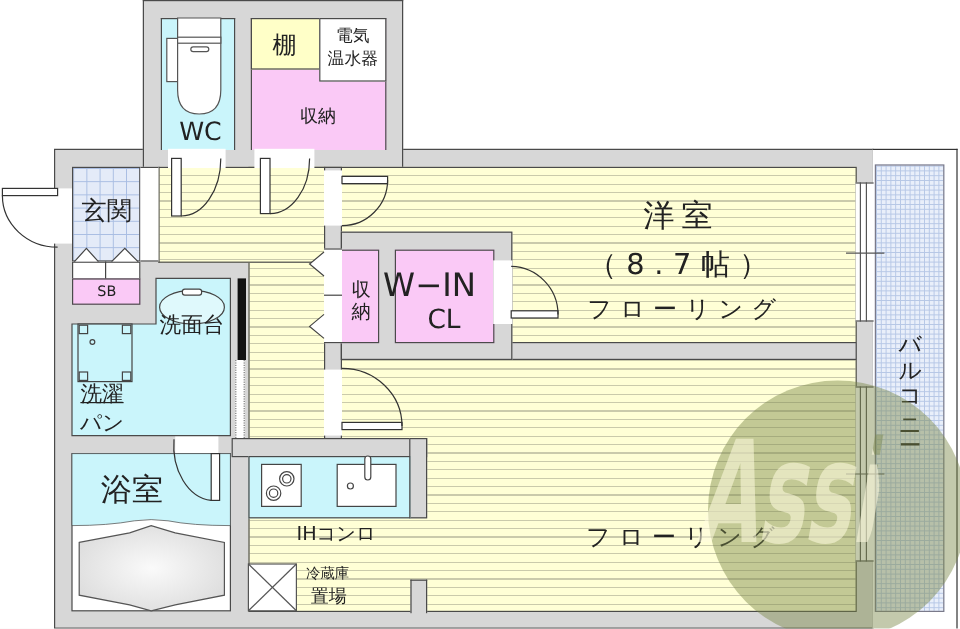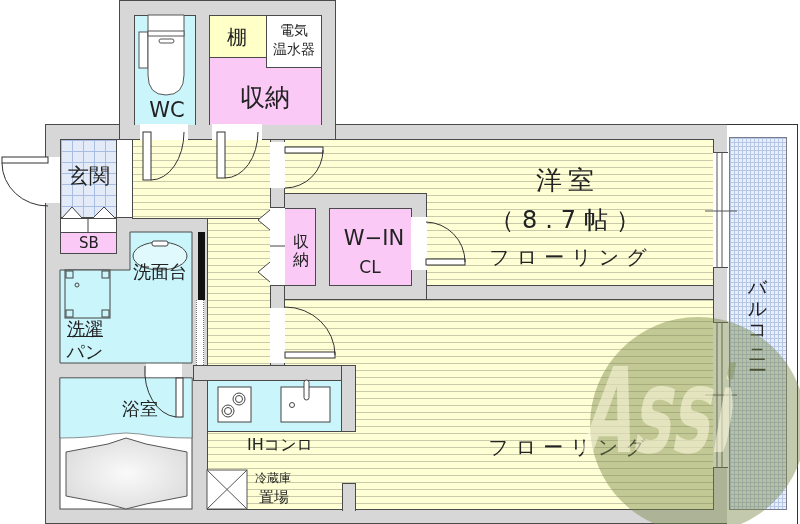--- a/index.html
+++ b/index.html
@@ -166,34 +166,34 @@
     <g stroke="#333" stroke-width="1">
       <rect x="176" y="378" width="7" height="39" fill="#fff"></rect>
       <path d="M176 417 A34 46 0 0 1 145 366" fill="none"></path>
     </g>
   </svg>
 
   <div class="lbl" style="left:167px;top:110px;font-size:21px;">WC</div>
   <div class="lbl" style="left:237px;top:37px;font-size:20px;">棚</div>
   <div class="lbl" style="left:294px;top:30px;font-size:14px;">電気</div>
   <div class="lbl" style="left:294px;top:49px;font-size:14px;">温水器</div>
-  <div class="lbl" style="left:265px;top:97px;font-size:25px;">収納</div>
+  <div class="lbl" style="left:265px;top:97px;font-size:15px;">収納</div>
 
   <div class="lbl" style="left:89px;top:176px;font-size:21px;">玄関</div>
-  <div class="lbl" style="left:89px;top:243px;font-size:15px;">SB</div>
+  <div class="lbl" style="left:89px;top:243px;font-size:12px;">SB</div>
 
   <div class="lbl" style="left:160px;top:272px;font-size:18px;">洗面台</div>
   <div class="lbl" style="left:85px;top:329px;font-size:18px;text-decoration:underline;">洗濯</div>
   <div class="lbl" style="left:85px;top:352px;font-size:18px;font-family:Liberation Serif, serif;">パン</div>
-  <div class="lbl" style="left:140px;top:409px;font-size:18px;">浴室</div>
+  <div class="lbl" style="left:110px;top:409px;font-size:26px;">浴室</div>
 
   <div class="lbl" style="left:301px;top:242px;font-size:16px;">収</div>
   <div class="lbl" style="left:301px;top:260px;font-size:16px;">納</div>
-  <div class="lbl" style="left:374px;top:238px;font-size:21px;">W−IN</div>
-  <div class="lbl" style="left:370px;top:267px;font-size:17px;">CL</div>
+  <div class="lbl" style="left:358px;top:238px;font-size:27px;">W−IN</div>
+  <div class="lbl" style="left:370px;top:267px;font-size:22px;">CL</div>
 
   <div class="lbl" style="left:565px;top:180px;font-size:26px;letter-spacing:6px;padding-left:6px;">洋室</div>
   <div class="lbl" style="left:565px;top:220px;font-size:24px;letter-spacing:8px;padding-left:8px;">（8.7帖）</div>
   <div class="lbl" style="left:568px;top:257px;font-size:20px;letter-spacing:7px;padding-left:7px;">フローリング</div>
 
   <div class="lbl" style="left:567px;top:447px;font-size:20px;letter-spacing:7px;padding-left:7px;">フローリング</div>
 
   <div class="lbl" style="left:280px;top:445px;font-size:16px;">IHコンロ</div>
   <div class="lbl" style="left:273px;top:478px;font-size:12px;">冷蔵庫</div>
   <div class="lbl" style="left:274px;top:497px;font-size:15px;">置場</div>

